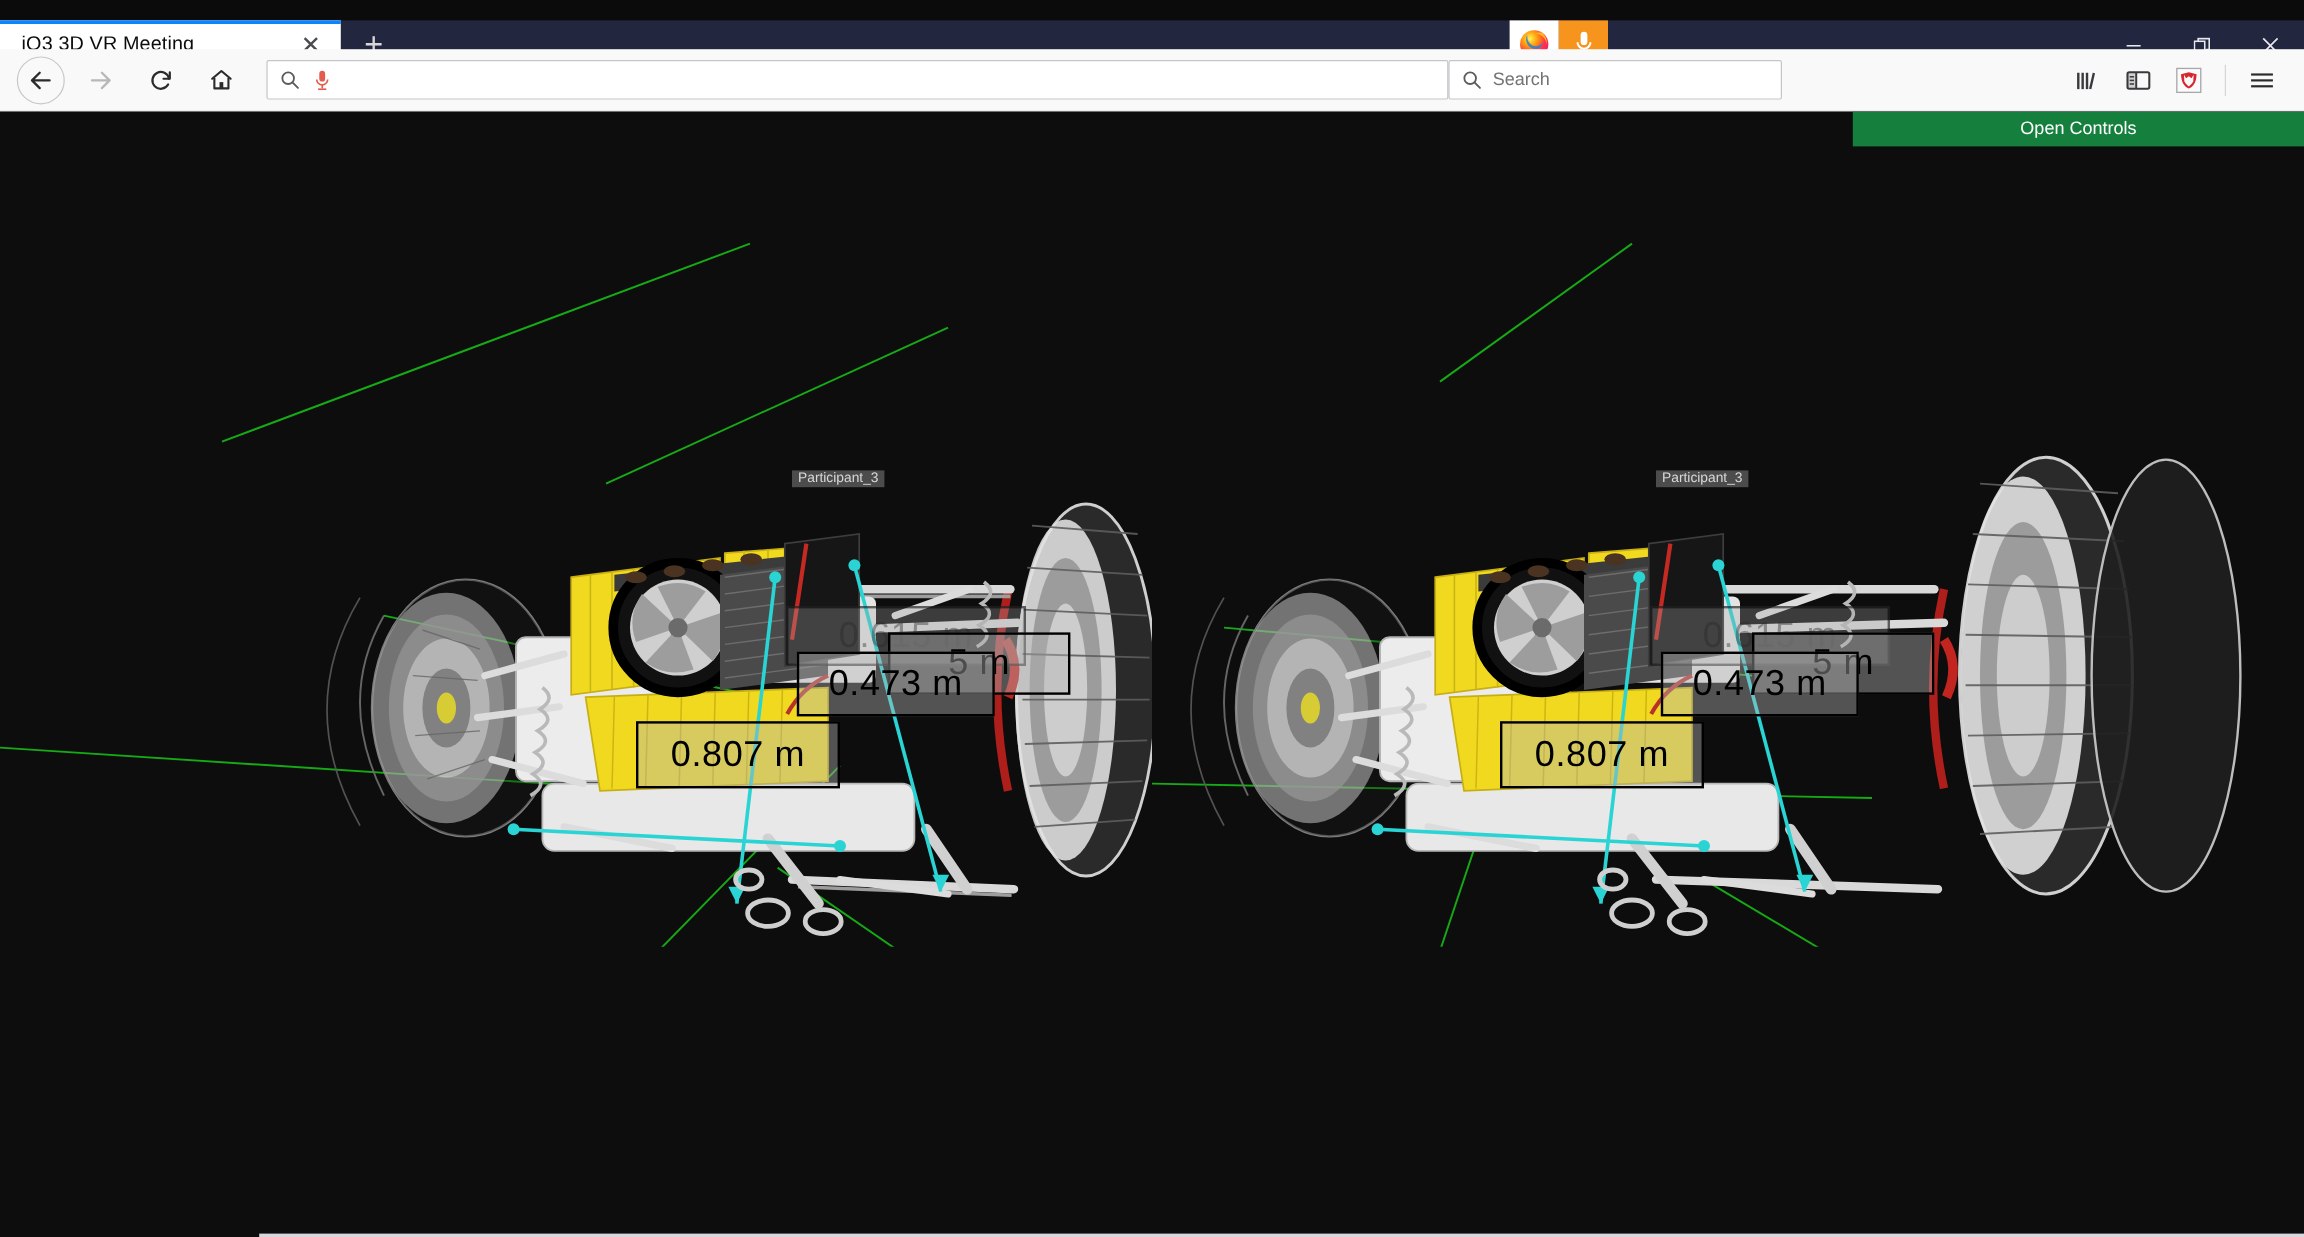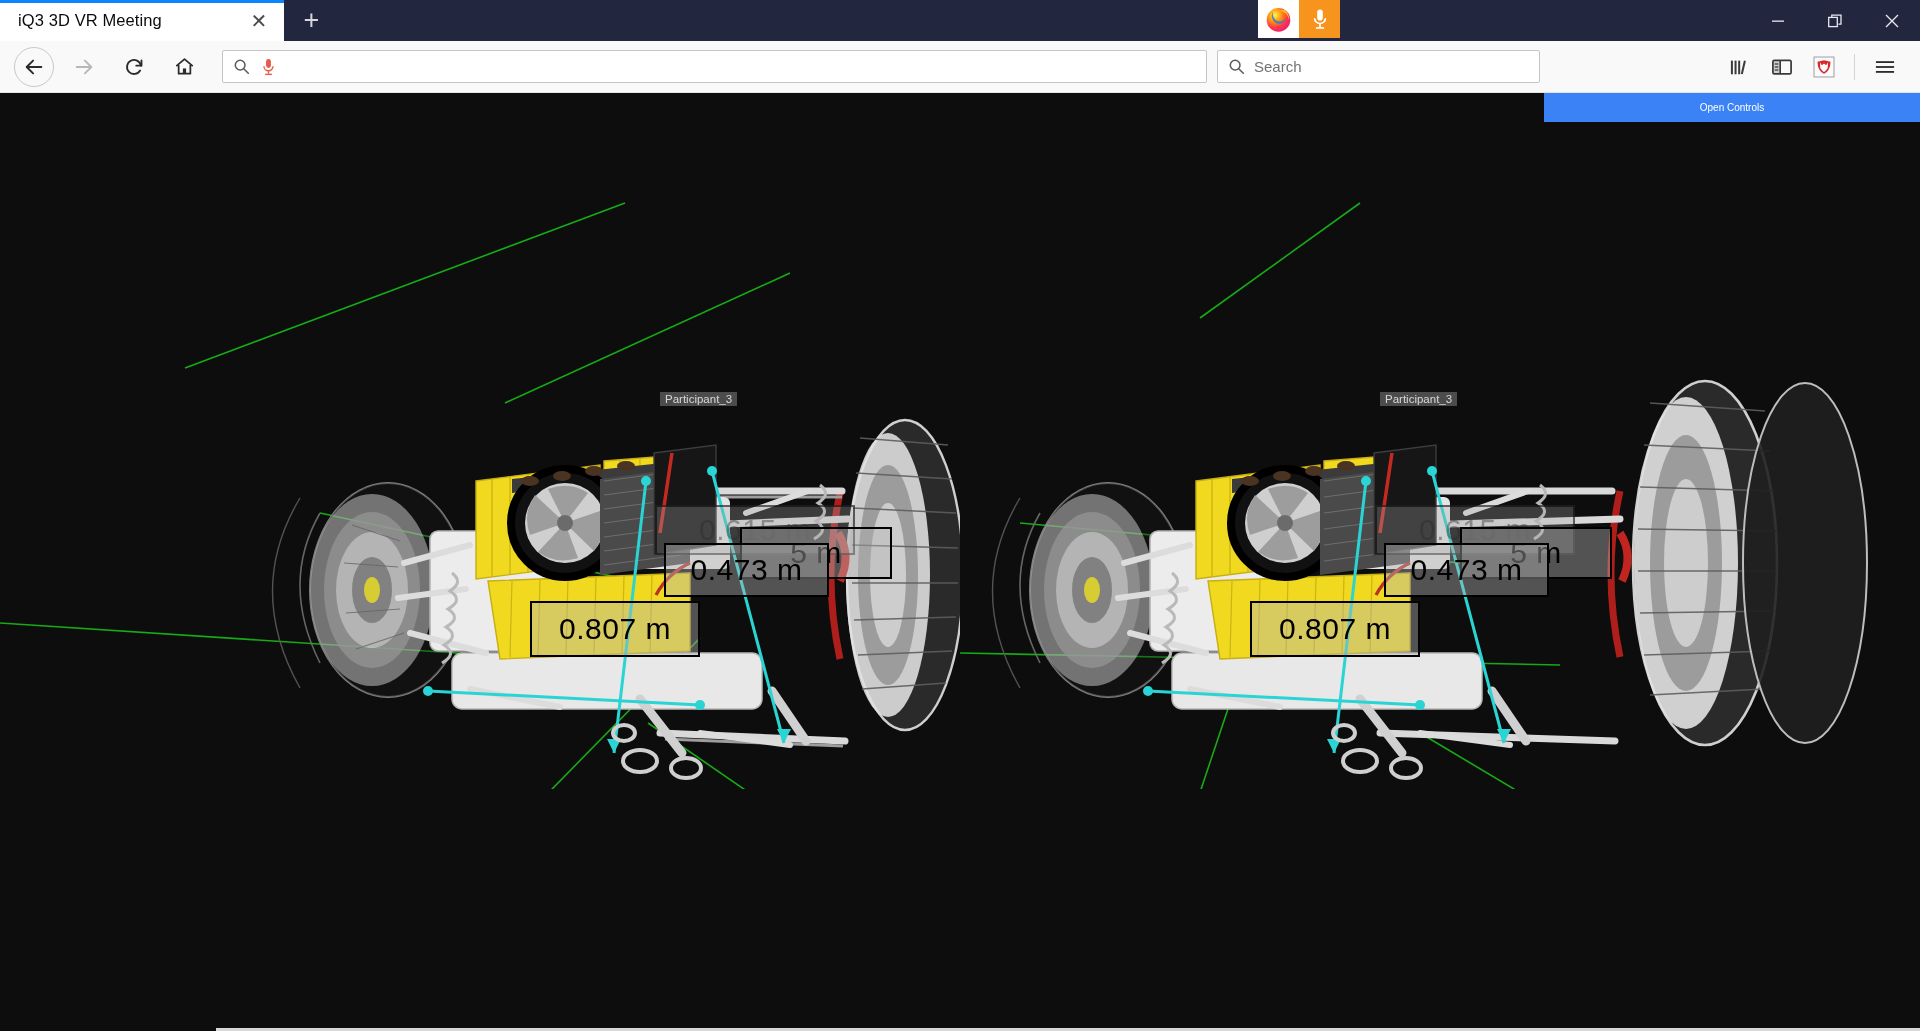--- a/index.html
+++ b/index.html
@@ -1,21 +1,21 @@
 <!DOCTYPE html>
 <html><head>
 <meta charset="utf-8">
 <style>
   * { margin:0; padding:0; box-sizing:border-box; }
   html,body { width:1920px; height:1031px; overflow:hidden; background:#0b0b0b;
               font-family:"Liberation Sans", sans-serif; }
 
   
   #titlebar{
-    position:absolute; left:0; top:0; width:1920px; height:41px;
+    position:absolute; left:0; top:17px; width:1920px; height:41px;
     background:#22263f; display:flex; align-items:flex-end;
   }
   #tabstrip{ display:flex; align-items:flex-end; height:41px; }
   #tab-active{
     position:relative; width:284px; height:41px; background:#ffffff;
     display:flex; align-items:center; padding:0 10px 0 18px;
   }
   #tab-active::before{
     content:""; position:absolute; left:0; top:0; width:100%; height:3px;
     background:#0a84ff;
@@ -65,44 +65,44 @@
   #nav-home{ margin-right:14px; }
 
   #urlbar{
     flex:0 0 auto; width:985px; height:33px; background:#fff;
     border:1px solid #c5c5c9; border-radius:2px; display:flex;
     align-items:center; padding:0 10px; margin-left:4px;
   }
   #urlbar-text{ flex:1; font-size:15px; color:#0c0c0d; padding-left:8px; }
 
   #searchbar{
-    flex:0 0 auto; width:323px; height:33px; background:#fff;
+    flex:0 0 auto; width:278px; height:33px; background:#fff;
     border:1px solid #c5c5c9; border-radius:2px; display:flex;
-    align-items:center; padding:0 10px; margin-left:10px;
+    align-items:center; padding:0 10px; 
   }
   #searchbar input{
     flex:1; border:none; outline:none; font-size:15px; color:#0c0c0d;
     background:transparent; padding-left:9px;
     font-family:"Liberation Sans", sans-serif;
   }
   #searchbar input::placeholder{ color:#737373; }
 
   #toolbar-right{ margin-left:auto; display:flex; align-items:center; }
   .tbicon{ width:42px; height:40px; display:flex; align-items:center;
            justify-content:center; cursor:pointer; }
   #tb-sep{ width:1px; height:26px; background:#d5d5d8; margin:0 9px; }
 
   
   #content{
     position:absolute; left:0; top:93px; width:1920px; height:938px;
     background:#0d0d0d; overflow:hidden;
   }
   #opencontrols{
     position:absolute; right:0; top:0; width:376px; height:29px;
-    background:#3b82f6; color:#fff; font-size:10px;
+    background:#15803d; color:#fff; font-size:15px;
     display:flex; align-items:center; justify-content:center; cursor:pointer;
     z-index:40;
     text-align:center;
   }
   #vr-stage{ position:absolute; left:0; top:0; width:1920px; height:938px; }
   .eye{ position:absolute; top:0; width:960px; height:696px; overflow:hidden; }
   #eye-left{ left:0; }
   #eye-right{ left:960px; }
 
   .measure{

